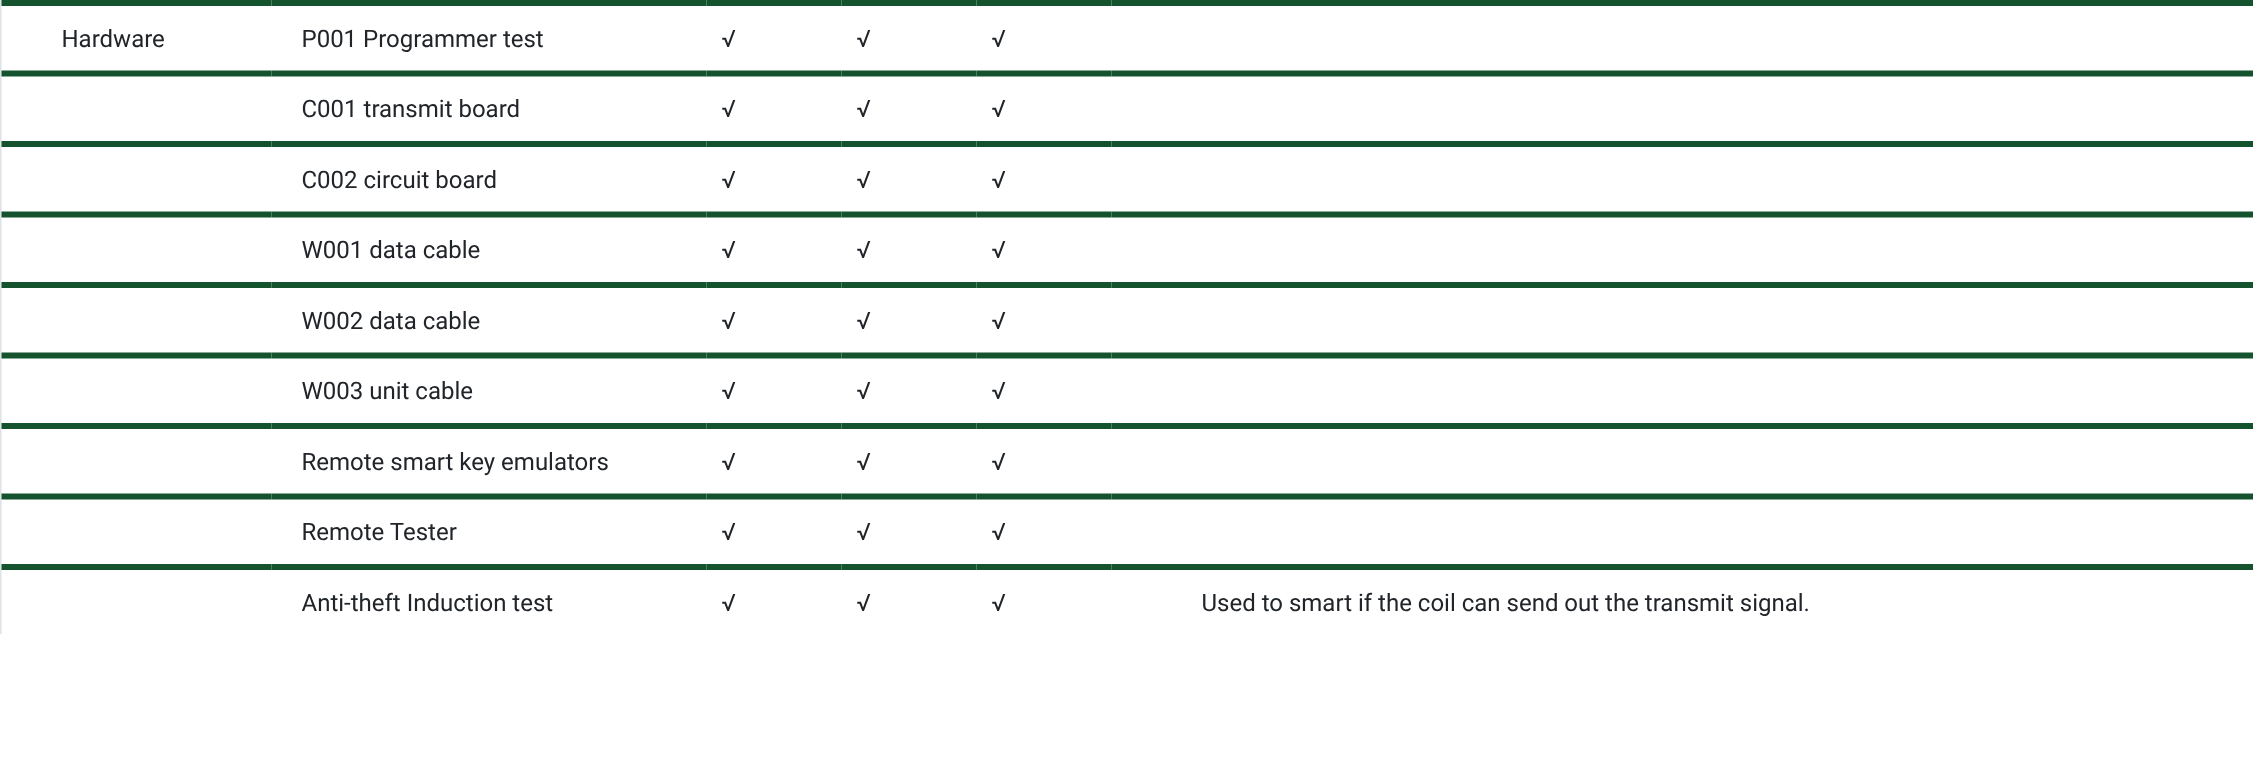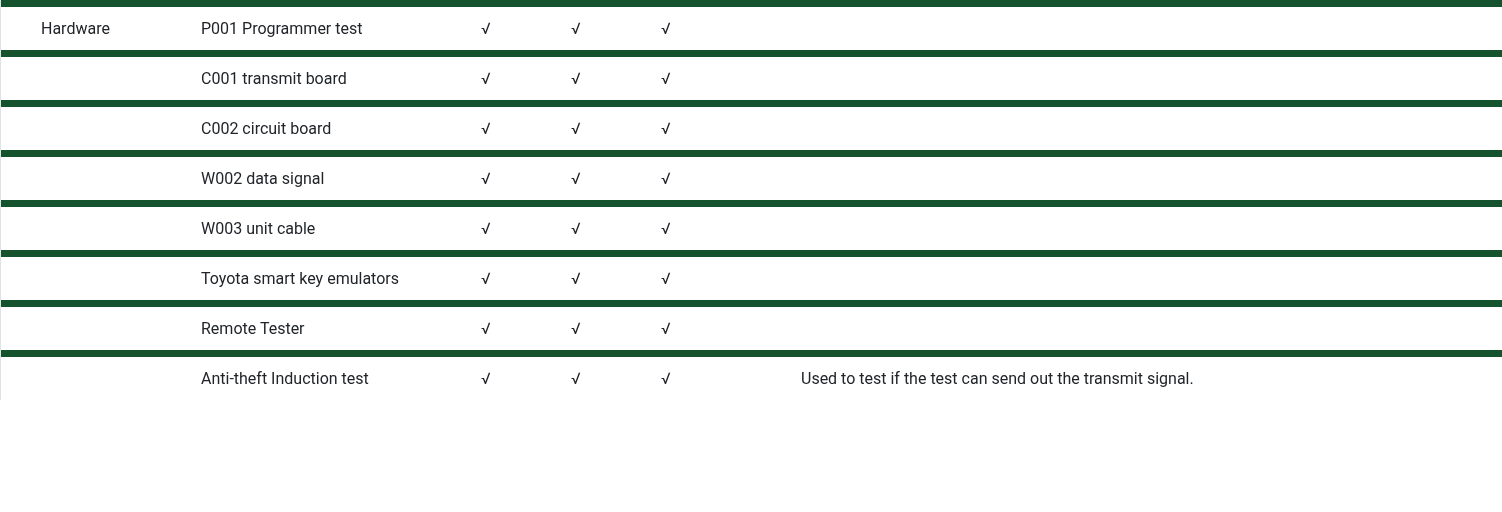--- a/index.html
+++ b/index.html
@@ -15,21 +15,21 @@
     }
     .table-container {
       width: 100%;
       border-left: 1px solid #dee2e6;
     }
     table {
       width: 100%;
       border-collapse: collapse;
     }
     tbody tr {
-      border-top: 7px solid #14532d;
+      border-top: 4px solid #14532d;
     }
     td {
       padding: 12px 10px;
       vertical-align: top;
       text-align: left;
     }
     td.category-cell {
       width: 180px;
       padding-left: 40px;
     }
@@ -69,53 +69,61 @@
         <tr>
           <td class="category-cell"></td>
           <td class="item-cell">C002 circuit board</td>
           <td class="check-cell"><span>√</span></td>
           <td class="check-cell"><span>√</span></td>
           <td class="check-cell"><span>√</span></td>
           <td class="desc-cell"></td>
         </tr>
         <tr>
           <td class="category-cell"></td>
-          <td class="item-cell">W002 data signal</td>
+          <td class="item-cell">W001 data cable</td>
+          <td class="check-cell"><span>√</span></td>
+          <td class="check-cell"><span>√</span></td>
+          <td class="check-cell"><span>√</span></td>
+          <td class="desc-cell"></td>
+        </tr>
+        <tr>
+          <td class="category-cell"></td>
+          <td class="item-cell">W002 data cable</td>
           <td class="check-cell"><span>√</span></td>
           <td class="check-cell"><span>√</span></td>
           <td class="check-cell"><span>√</span></td>
           <td class="desc-cell"></td>
         </tr>
         <tr>
           <td class="category-cell"></td>
           <td class="item-cell">W003 unit cable</td>
           <td class="check-cell"><span>√</span></td>
           <td class="check-cell"><span>√</span></td>
           <td class="check-cell"><span>√</span></td>
           <td class="desc-cell"></td>
         </tr>
         <tr>
           <td class="category-cell"></td>
-          <td class="item-cell">Toyota smart key emulators</td>
+          <td class="item-cell">Remote smart key emulators</td>
           <td class="check-cell"><span>√</span></td>
           <td class="check-cell"><span>√</span></td>
           <td class="check-cell"><span>√</span></td>
           <td class="desc-cell"></td>
         </tr>
         <tr>
           <td class="category-cell"></td>
           <td class="item-cell">Remote Tester</td>
           <td class="check-cell"><span>√</span></td>
           <td class="check-cell"><span>√</span></td>
           <td class="check-cell"><span>√</span></td>
           <td class="desc-cell"></td>
         </tr>
         <tr>
           <td class="category-cell"></td>
           <td class="item-cell">Anti-theft Induction test</td>
           <td class="check-cell"><span>√</span></td>
           <td class="check-cell"><span>√</span></td>
           <td class="check-cell"><span>√</span></td>
-          <td class="desc-cell">Used to test if the test can send out the transmit signal.</td>
+          <td class="desc-cell">Used to smart if the coil can send out the transmit signal.</td>
         </tr>
       </tbody>
   </table>
 </div>
 
 </body></html>

